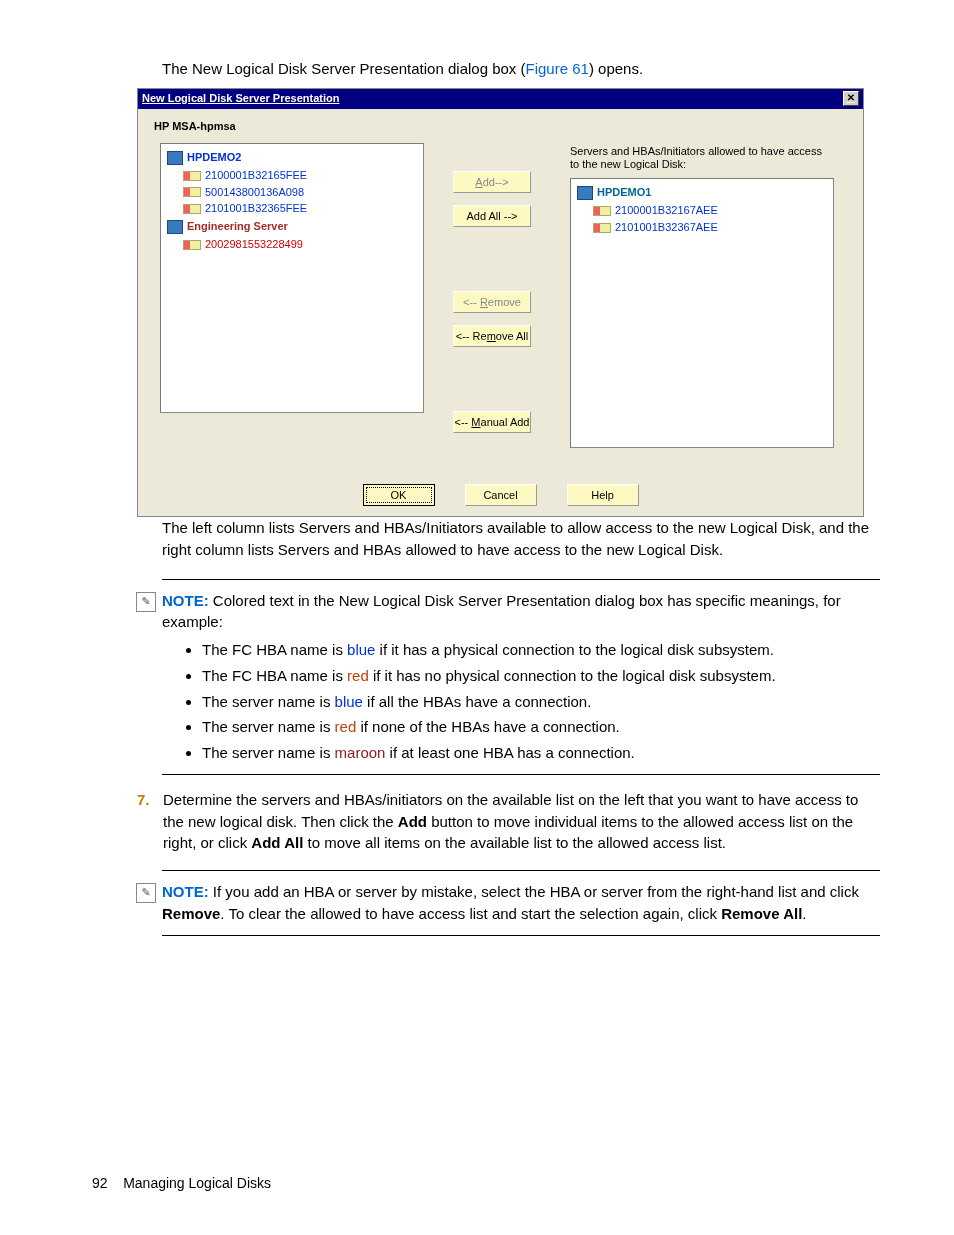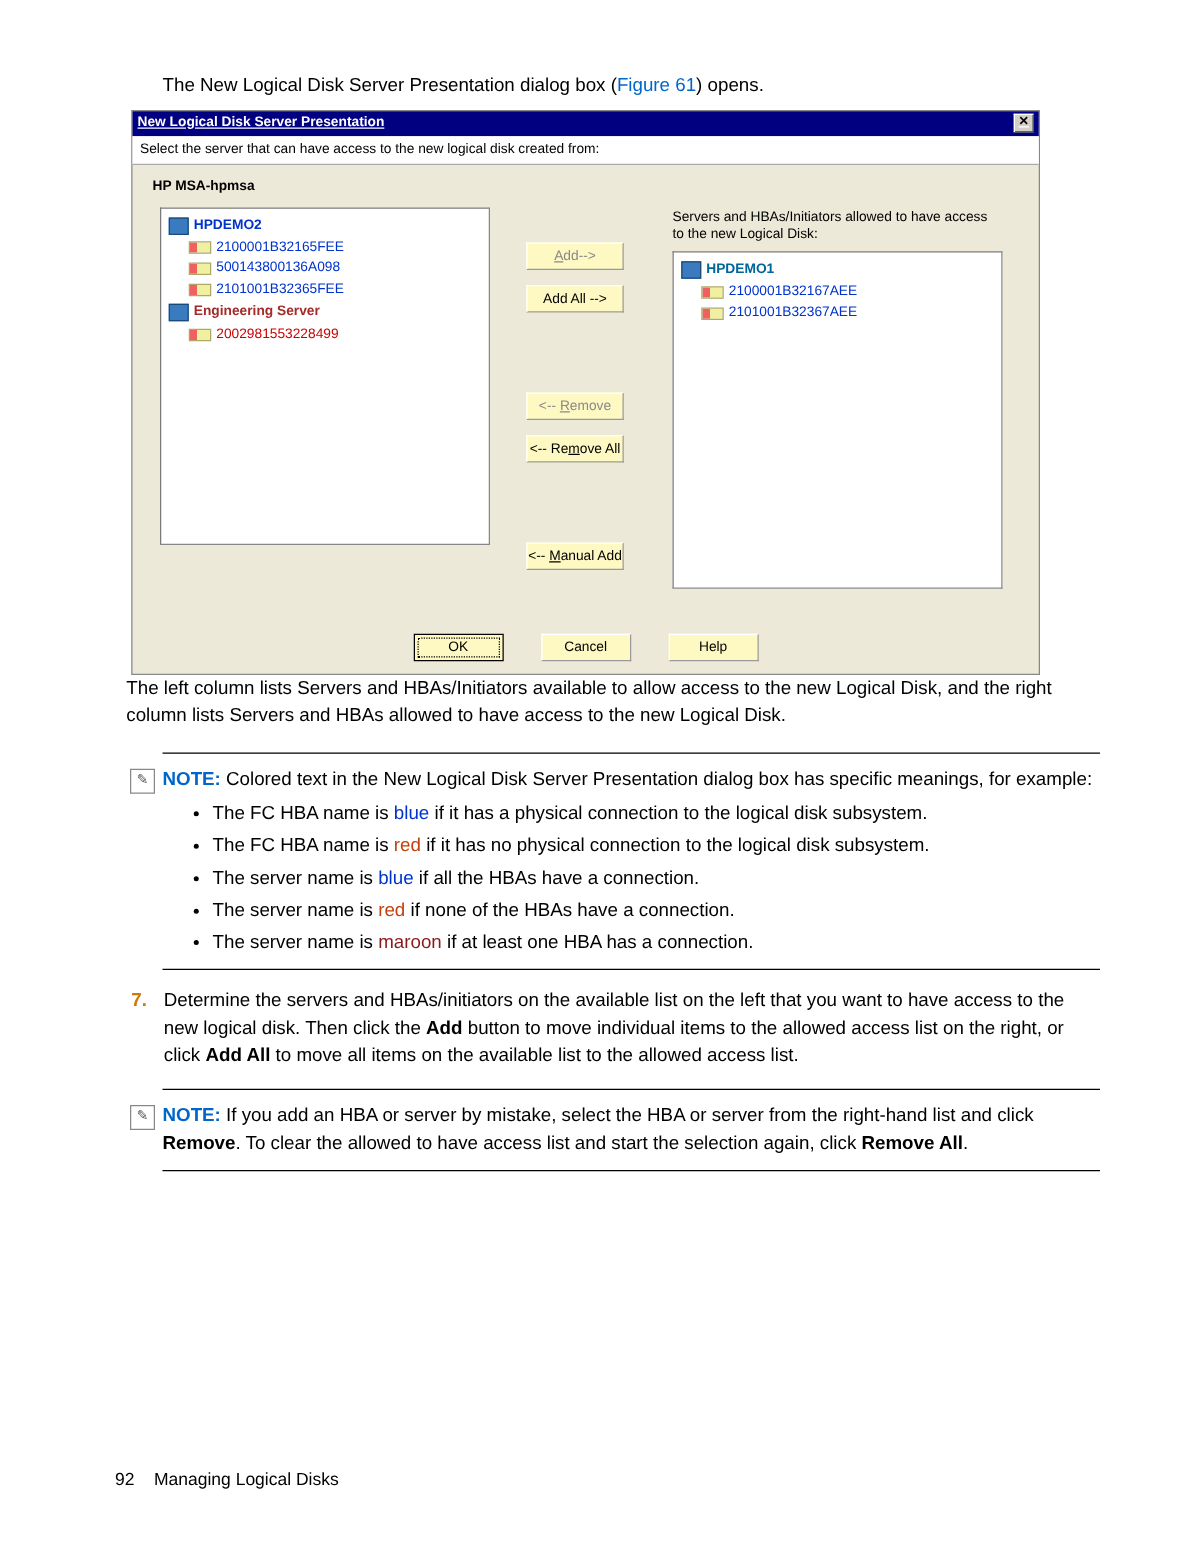--- a/index.html
+++ b/index.html
@@ -7,21 +7,21 @@
     padding: 0;
     background: #ffffff;
     font-family: Arial, Helvetica, sans-serif;
     color: #000000;
   }
   .page {
     width: 940px;
     height: 1235px;
     position: relative;
     box-sizing: border-box;
-    padding: 58px 60px 40px 60px;
+    padding: 58px 60px 40px 92px;
     font-size: 15px;
     line-height: 1.45;
     font-family: "Futura", "Century Gothic", "Avant Garde", Arial, sans-serif;
     font-weight: 300;
   }
   .intro {
     margin-left: 70px;
     margin-bottom: 8px;
   }
   .figref { color: #0066cc; }
@@ -141,21 +141,21 @@
     outline: 1px dotted #000;
     outline-offset: -4px;
     border: 1px solid #000;
   }
   
   .fig-cap {
     margin: 6px 0 12px 45px;
     font-size: 15px;
   }
   .fig-cap b { color:#0066cc; font-weight:600; }
-  .left-right-para { margin-left: 41px; margin-bottom: 18px; }
+  .left-right-para { margin-left: 70px; margin-bottom: 18px; }
   .hr { border:none; border-top:1px solid #000; margin: 10px 0 10px 70px; }
   .note-blk { margin-left: 70px; position:relative; }
   .note-label { color:#0066cc; font-weight:600; }
   .note-icon {
     position:absolute; left:-26px; top:2px;
     width:18px; height:18px; border:1px solid #888;
     display:flex; align-items:center; justify-content:center;
     font-size:11px; color:#555; background:#fff;
   }
   .note-icon::before { content:"✎"; }
@@ -191,21 +191,20 @@
 
   <div class="intro">
     <span>The New Logical Disk Server Presentation dialog box (</span><span class="figref">Figure 61</span><span>) opens.</span>
   </div>
 
   <div class="dlg-shot">
     <div class="dlg-title">
       <span>New Logical Disk Server Presentation</span>
       <span class="close-box">✕</span>
     </div>
-    <div class="dlg-select-text">Select the server that can have access to the new logical disk created from:</div>
     <div class="dlg-device">HP MSA-hpmsa</div>
 
     <div class="dlg-cols">
       <div class="avail-col">
         <div class="listbox">
           <div class="srv-row">
               <span class="ico-srv"></span>
               <span class="srv-name1">HPDEMO2</span>
             </div>
           <div class="hba-row">

